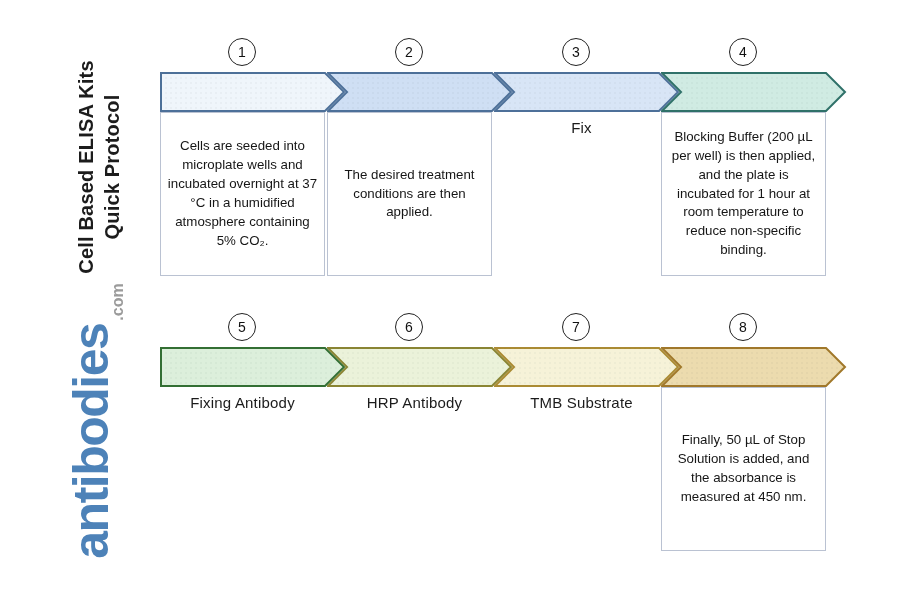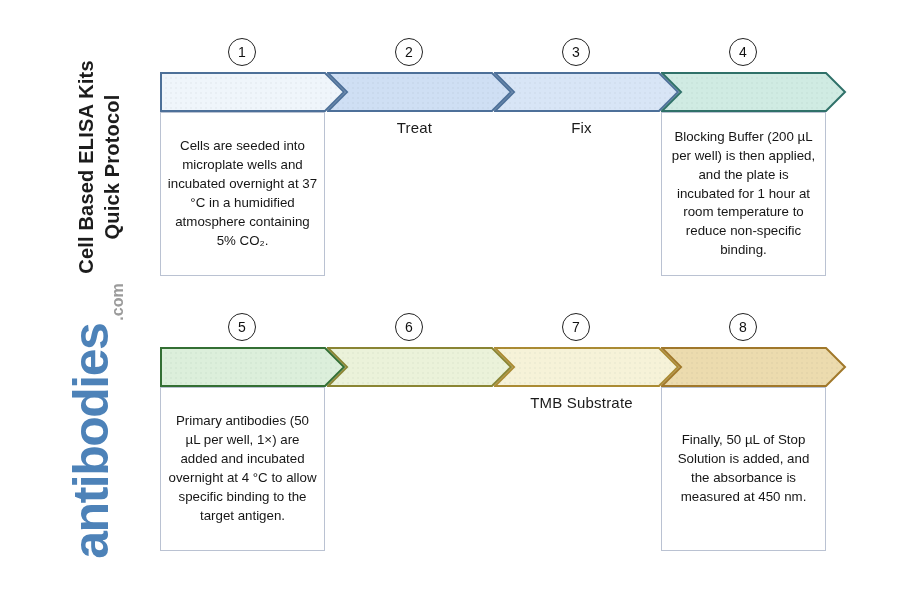--- a/index.html
+++ b/index.html
@@ -75,20 +75,23 @@
 
   <div class="step notched" style="left:327px;top:38px">
     <div class="num-circle">
       <span>2</span>
       </div>
     <svg class="arrow-svg" width="187" height="40" viewBox="0 0 187 40">
       <polygon points="1,1 165,1 184,20 165,39 1,39 20,20" stroke-width="2" stroke-linejoin="miter" fill="#cfdff4" stroke="#4d7099"></polygon>
       <polygon fill="url(#dotpat)" points="1,1 165,1 184,20 165,39 1,39 20,20"></polygon>
     </svg>
     <div class="arrow-label">Treat</div>
+    <div class="desc-box">
+      <div class="desc-text">The desired treatment conditions are then applied.</div>
+    </div>
   </div>
 
   <div class="step notched" style="left:494px;top:38px">
     <div class="num-circle">
       <span>3</span>
       </div>
     <svg class="arrow-svg" width="187" height="40" viewBox="0 0 187 40">
       <polygon points="1,1 165,1 184,20 165,39 1,39 20,20" stroke-width="2" stroke-linejoin="miter" fill="#d8e5f6" stroke="#4d7099"></polygon>
       <polygon fill="url(#dotpat)" points="1,1 165,1 184,20 165,39 1,39 20,20"></polygon>
     </svg>
@@ -110,33 +113,31 @@
 
   <div class="step" style="left:160px;top:313px">
     <div class="num-circle">
       <span>5</span>
       </div>
     <svg class="arrow-svg" width="187" height="40" viewBox="0 0 187 40">
       <polygon points="1,1 165,1 184,20 165,39 1,39" stroke-width="2" stroke-linejoin="miter" fill="#dcefdb" stroke="#336f33"></polygon>
       <polygon fill="url(#dotpat)" points="1,1 165,1 184,20 165,39 1,39"></polygon>
     </svg>
     <div class="arrow-label">Fixing Antibody</div>
-    <div class="desc-box">
-      <div class="desc-text">Primary antibodies (50 µL per well, 1×) are added and incubated overnight at 4 °C to allow specific binding to the target antigen.</div>
-    </div>
   </div>
 
   <div class="step notched" style="left:327px;top:313px">
     <div class="num-circle">
       <span>6</span>
       </div>
     <svg class="arrow-svg" width="187" height="40" viewBox="0 0 187 40">
       <polygon points="1,1 165,1 184,20 165,39 1,39 20,20" stroke-width="2" stroke-linejoin="miter" fill="#ebf2da" stroke="#8a8533"></polygon>
       <polygon fill="url(#dotpat)" points="1,1 165,1 184,20 165,39 1,39 20,20"></polygon>
     </svg>
+    <div class="arrow-label">HRP Antibody</div>
   </div>
 
   <div class="step notched" style="left:494px;top:313px">
     <div class="num-circle">
       <span>7</span>
       </div>
     <svg class="arrow-svg" width="187" height="40" viewBox="0 0 187 40">
       <polygon points="1,1 165,1 184,20 165,39 1,39 20,20" stroke-width="2" stroke-linejoin="miter" fill="#f6f2d8" stroke="#ab8b33"></polygon>
       <polygon fill="url(#dotpat)" points="1,1 165,1 184,20 165,39 1,39 20,20"></polygon>
     </svg>

